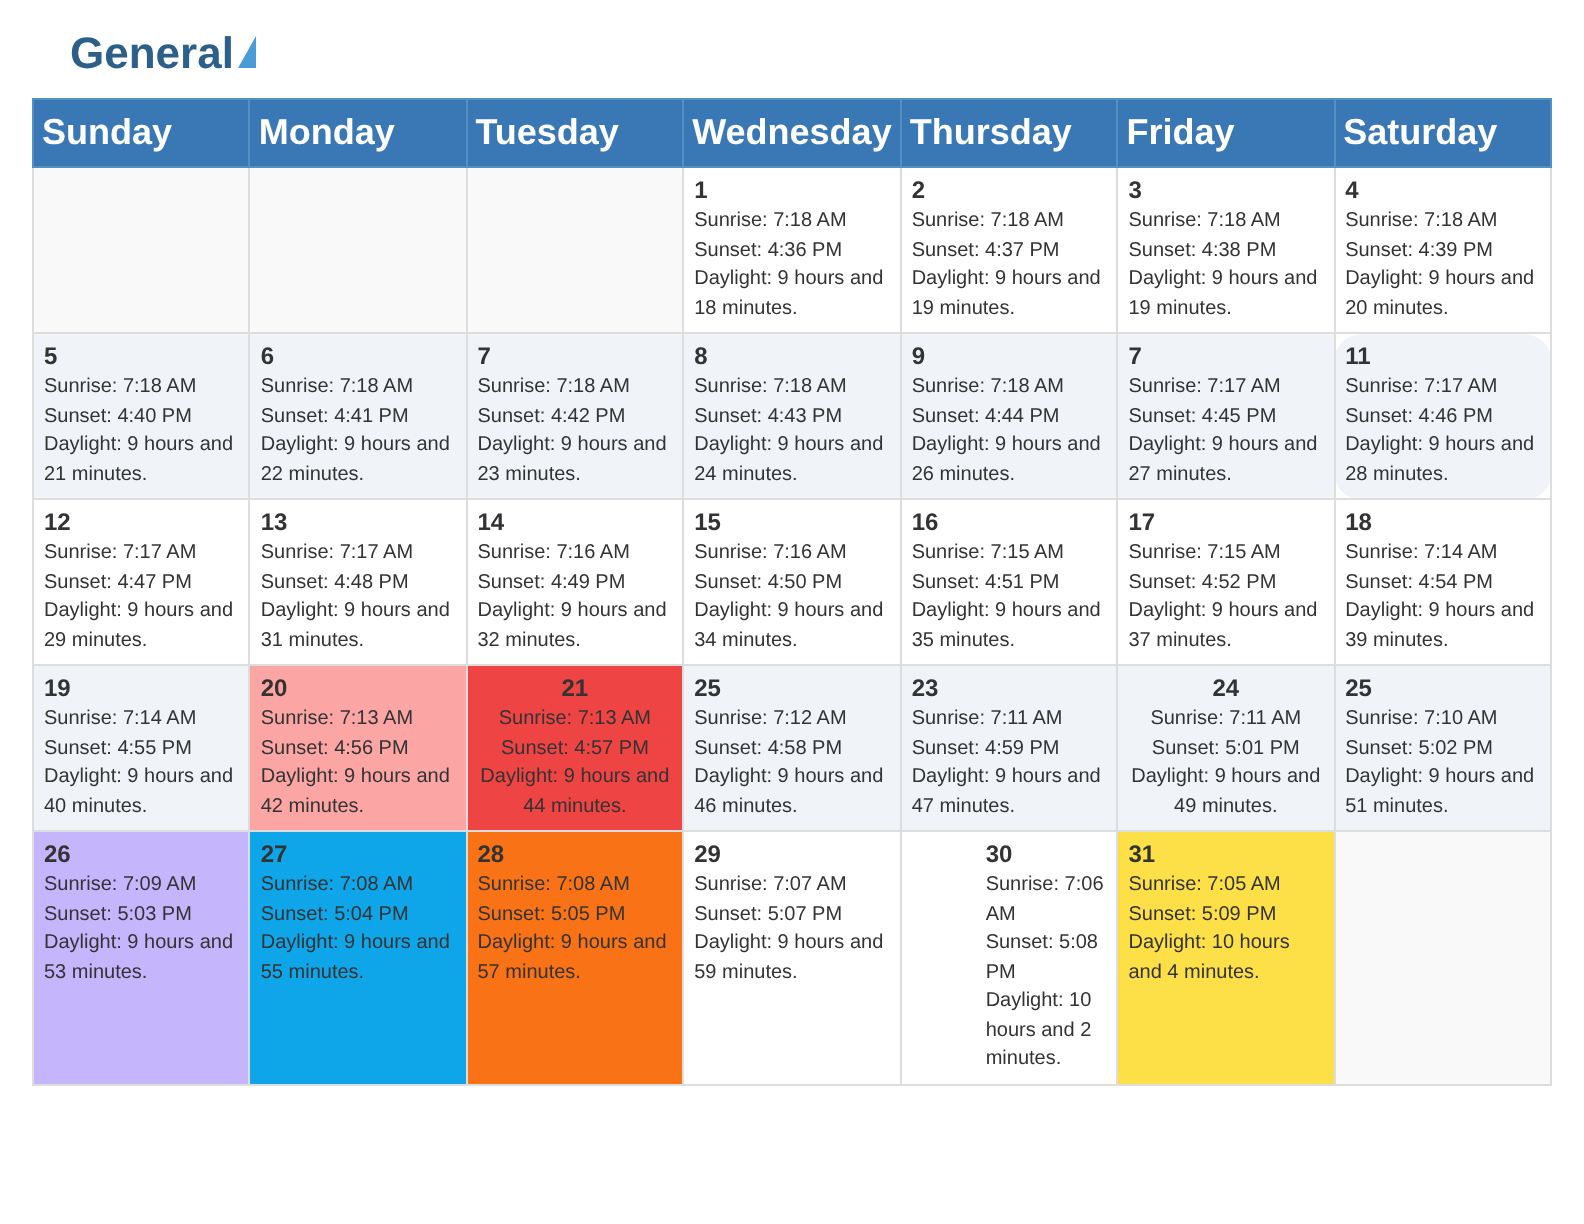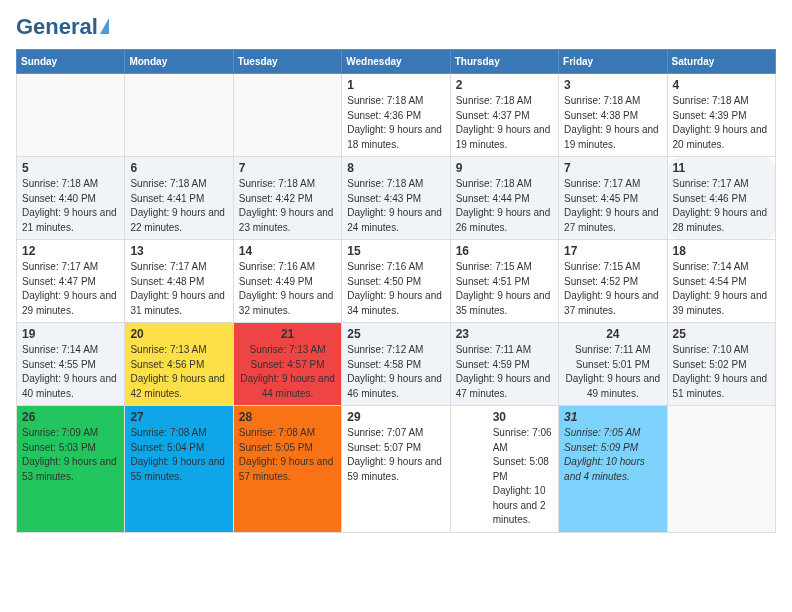--- a/index.html
+++ b/index.html
@@ -46,21 +46,21 @@
       color: #444;
     }
     .calendar {
       width: 100%;
       border-collapse: collapse;
       border: 1px solid #ccc;
     }
     .calendar th {
       background: #3a78b5;
       color: #fff;
-      font-size: 10px;
+      font-size: 18px;
       font-weight: bold;
       padding: 6px 4px;
       text-align: left;
       border: 1px solid #5590c5;
       margin-left: 24px;
     }
     .calendar td {
       vertical-align: top;
       border: 1px solid #ddd;
       padding: 4px 5px;
@@ -89,21 +89,21 @@
     }
     .empty-cell {
       background: #f9f9f9 !important;
     }
   </style>
 </head>
 <body>
 
 <div class="header">
   <div class="logo">
-    <div style="display:flex; align-items:center;">
+    <div style="display:flex; align-items:center;margin-left:19px;">
       <span class="logo-text">General</span>
       <span style="display:inline-block; width:0; height:0; border-left:9px solid transparent; border-bottom:16px solid #4a9cd6; margin-left:2px; margin-bottom:2px;"></span>
     </div>
     <span class="logo-blue"></span>
   </div>
   <div class="title-block">
     <div class="month-title"></div>
     <div class="location-title"></div>
   </div>
 </div>
@@ -200,21 +200,21 @@
         <td style="background: rgb(255, 255, 255);">
           <span class="day-num">18</span>
           <div class="day-info">Sunrise: 7:14 AM<br>Sunset: 4:54 PM<br>Daylight: 9 hours and 39 minutes.</div>
         </td>
       </tr>
       <tr>
         <td style="background: rgb(240, 244, 248);">
           <span class="day-num">19</span>
           <div class="day-info">Sunrise: 7:14 AM<br>Sunset: 4:55 PM<br>Daylight: 9 hours and 40 minutes.</div>
         </td>
-        <td style="background: #fde047;">
+        <td style="background: #fca5a5;">
           <span class="day-num">20</span>
           <div class="day-info">Sunrise: 7:13 AM<br>Sunset: 4:56 PM<br>Daylight: 9 hours and 42 minutes.</div>
         </td>
         <td style="background: #ef4444; text-align: center;">
           <span class="day-num">21</span>
           <div class="day-info">Sunrise: 7:13 AM<br>Sunset: 4:57 PM<br>Daylight: 9 hours and 44 minutes.</div>
         </td>
         <td style="background: rgb(240, 244, 248);">
           <span class="day-num">25</span>
           <div class="day-info">Sunrise: 7:12 AM<br>Sunset: 4:58 PM<br>Daylight: 9 hours and 46 minutes.</div>
@@ -226,40 +226,40 @@
         <td style="background: rgb(240, 244, 248); text-align: center;">
           <span class="day-num">24</span>
           <div class="day-info">Sunrise: 7:11 AM<br>Sunset: 5:01 PM<br>Daylight: 9 hours and 49 minutes.</div>
         </td>
         <td style="background: rgb(240, 244, 248);">
           <span class="day-num">25</span>
           <div class="day-info">Sunrise: 7:10 AM<br>Sunset: 5:02 PM<br>Daylight: 9 hours and 51 minutes.</div>
         </td>
       </tr>
       <tr>
-        <td style="background: #22c55e;">
+        <td style="background: #c4b5fd;">
           <span class="day-num">26</span>
           <div class="day-info">Sunrise: 7:09 AM<br>Sunset: 5:03 PM<br>Daylight: 9 hours and 53 minutes.</div>
         </td>
         <td style="background: #0ea5e9;">
           <span class="day-num">27</span>
           <div class="day-info">Sunrise: 7:08 AM<br>Sunset: 5:04 PM<br>Daylight: 9 hours and 55 minutes.</div>
         </td>
         <td style="background: #f97316;">
           <span class="day-num">28</span>
           <div class="day-info">Sunrise: 7:08 AM<br>Sunset: 5:05 PM<br>Daylight: 9 hours and 57 minutes.</div>
         </td>
         <td style="background: rgb(255, 255, 255);">
           <span class="day-num">29</span>
           <div class="day-info">Sunrise: 7:07 AM<br>Sunset: 5:07 PM<br>Daylight: 9 hours and 59 minutes.</div>
         </td>
         <td style="background: rgb(255, 255, 255); padding-left: 42px;">
           <span class="day-num">30</span>
           <div class="day-info">Sunrise: 7:06 AM<br>Sunset: 5:08 PM<br>Daylight: 10 hours and 2 minutes.</div>
         </td>
-        <td style="background: #7dd3fc; font-style: italic;">
+        <td style="background: #fde047;">
           <span class="day-num">31</span>
           <div class="day-info">Sunrise: 7:05 AM<br>Sunset: 5:09 PM<br>Daylight: 10 hours and 4 minutes.</div>
         </td>
         <td class="empty-cell"></td>
       </tr>
     </tbody>
 </table>
 
 </body></html>

